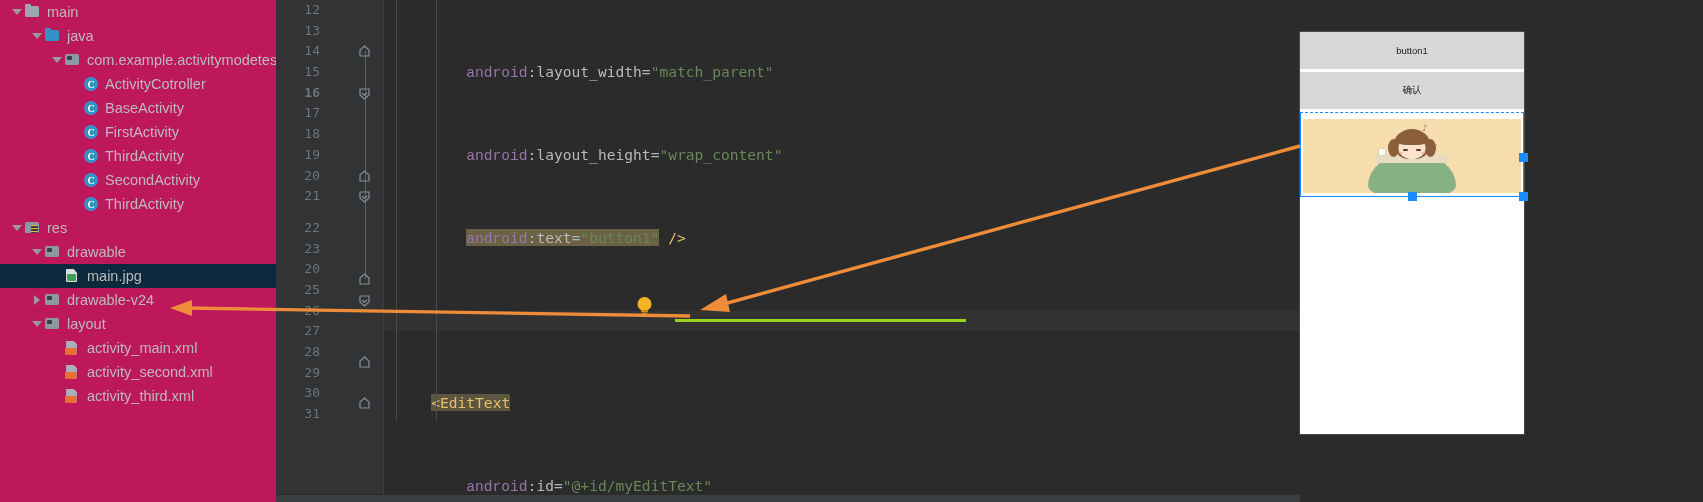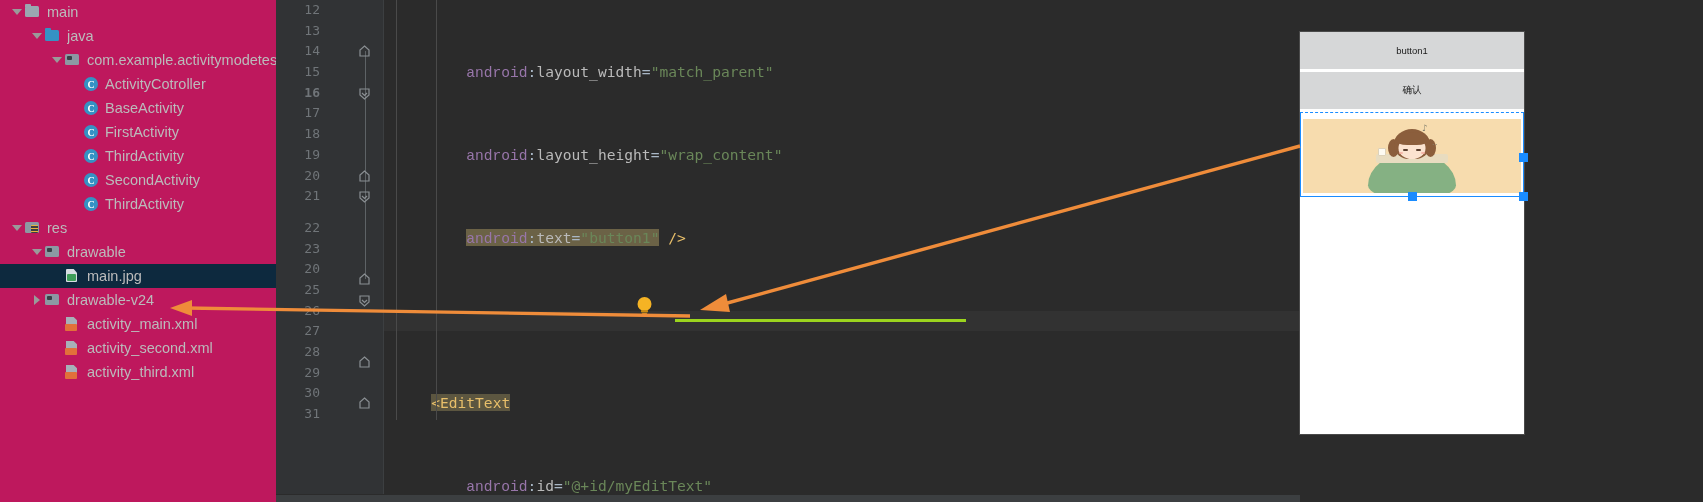--- a/index.html
+++ b/index.html
@@ -441,20 +441,28 @@
           <span class="ico img"></span>
           <span class="tree-label">main.jpg</span>
         </div>
         <div class="tree-row">
           <div class="tw" style="width: 30px;"></div>
           <span class="arrow right">
             <i></i>
           </span>
           <span class="ico pkg"></span>
           <span class="tree-label">drawable-v24</span>
+        </div>
+        <div class="tree-row">
+          <div class="tw" style="width: 30px;"></div>
+          <span class="arrow down">
+            <i></i>
+          </span>
+          <span class="ico pkg"></span>
+          <span class="tree-label">layout</span>
         </div>
         <div class="tree-row">
           <div class="tw" style="width: 50px;"></div>
           <span class="arrow none">
             <i></i>
           </span>
           <span class="ico xml">
             <span>&lt;&gt;</span>
           </span>
           <span class="tree-label">activity_main.xml</span>

